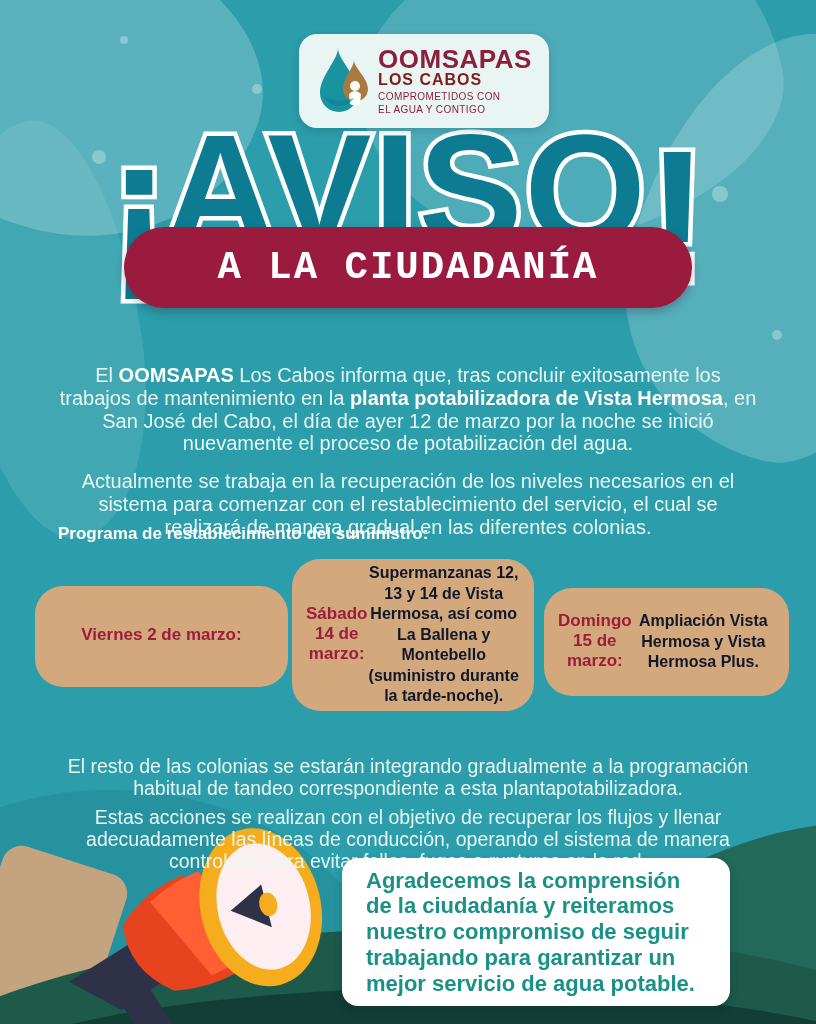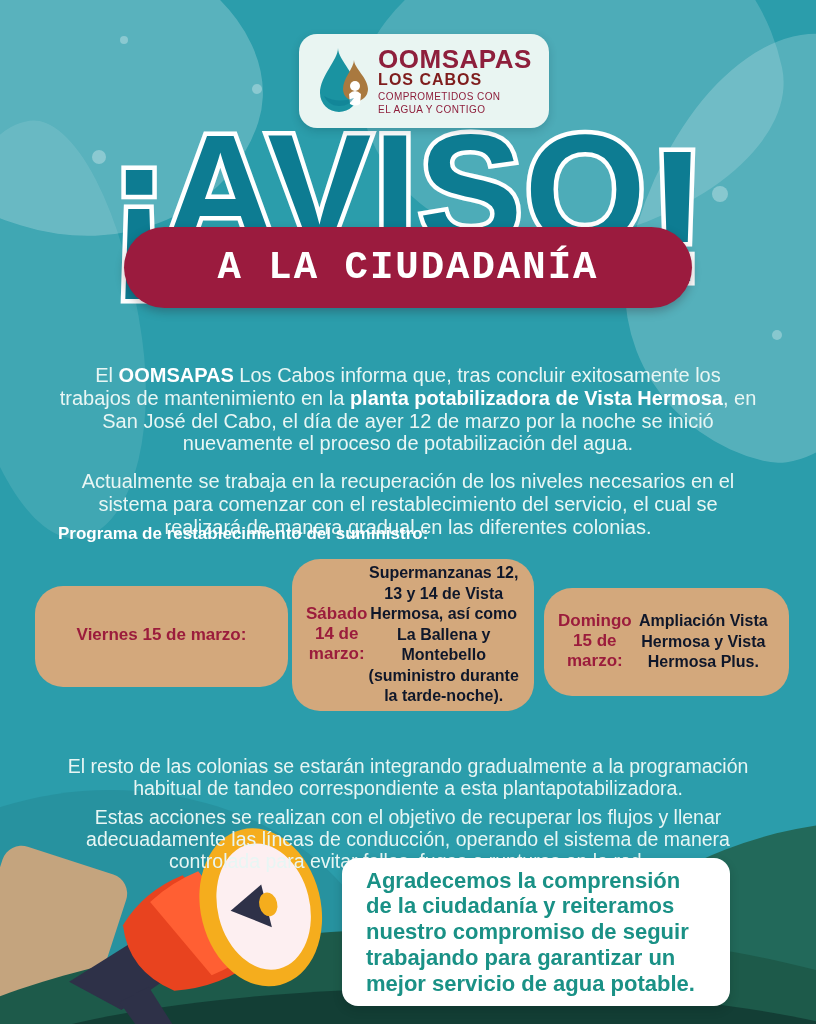--- a/index.html
+++ b/index.html
@@ -128,21 +128,21 @@
     <span class="banner-text">A LA CIUDADANÍA</span>
   </div>
 
   <p class="para p1"><span>El </span><b>OOMSAPAS</b><span> Los Cabos informa que, tras concluir exitosamente los trabajos de mantenimiento en la </span><b>planta potabilizadora de Vista Hermosa</b><span>, en San José del Cabo, el día de ayer 12 de marzo por la noche se inició nuevamente el proceso de potabilización del agua.</span></p>
 
   <p class="para p2">Actualmente se trabaja en la recuperación de los niveles necesarios en el sistema para comenzar con el restablecimiento del servicio, el cual se realizará de manera gradual en las diferentes colonias.</p>
 
   <div class="sched-heading">Programa de restablecimiento del suministro:</div>
 
   <div class="card card-1">
-    <div class="card-title">Viernes 15 de marzo:</div>
+    <div class="card-title">Viernes 2 de marzo:</div>
   </div>
   <div class="card card-2">
     <div class="card-title">Sábado 14 de marzo:</div>
     <div class="card-body">Supermanzanas 12, 13 y 14 de Vista Hermosa, así como La Ballena y Montebello (suministro durante la tarde-noche).</div>
   </div>
   <div class="card card-3">
     <div class="card-title">Domingo 15 de marzo:</div>
     <div class="card-body">Ampliación Vista Hermosa y Vista Hermosa Plus.</div>
   </div>
 

